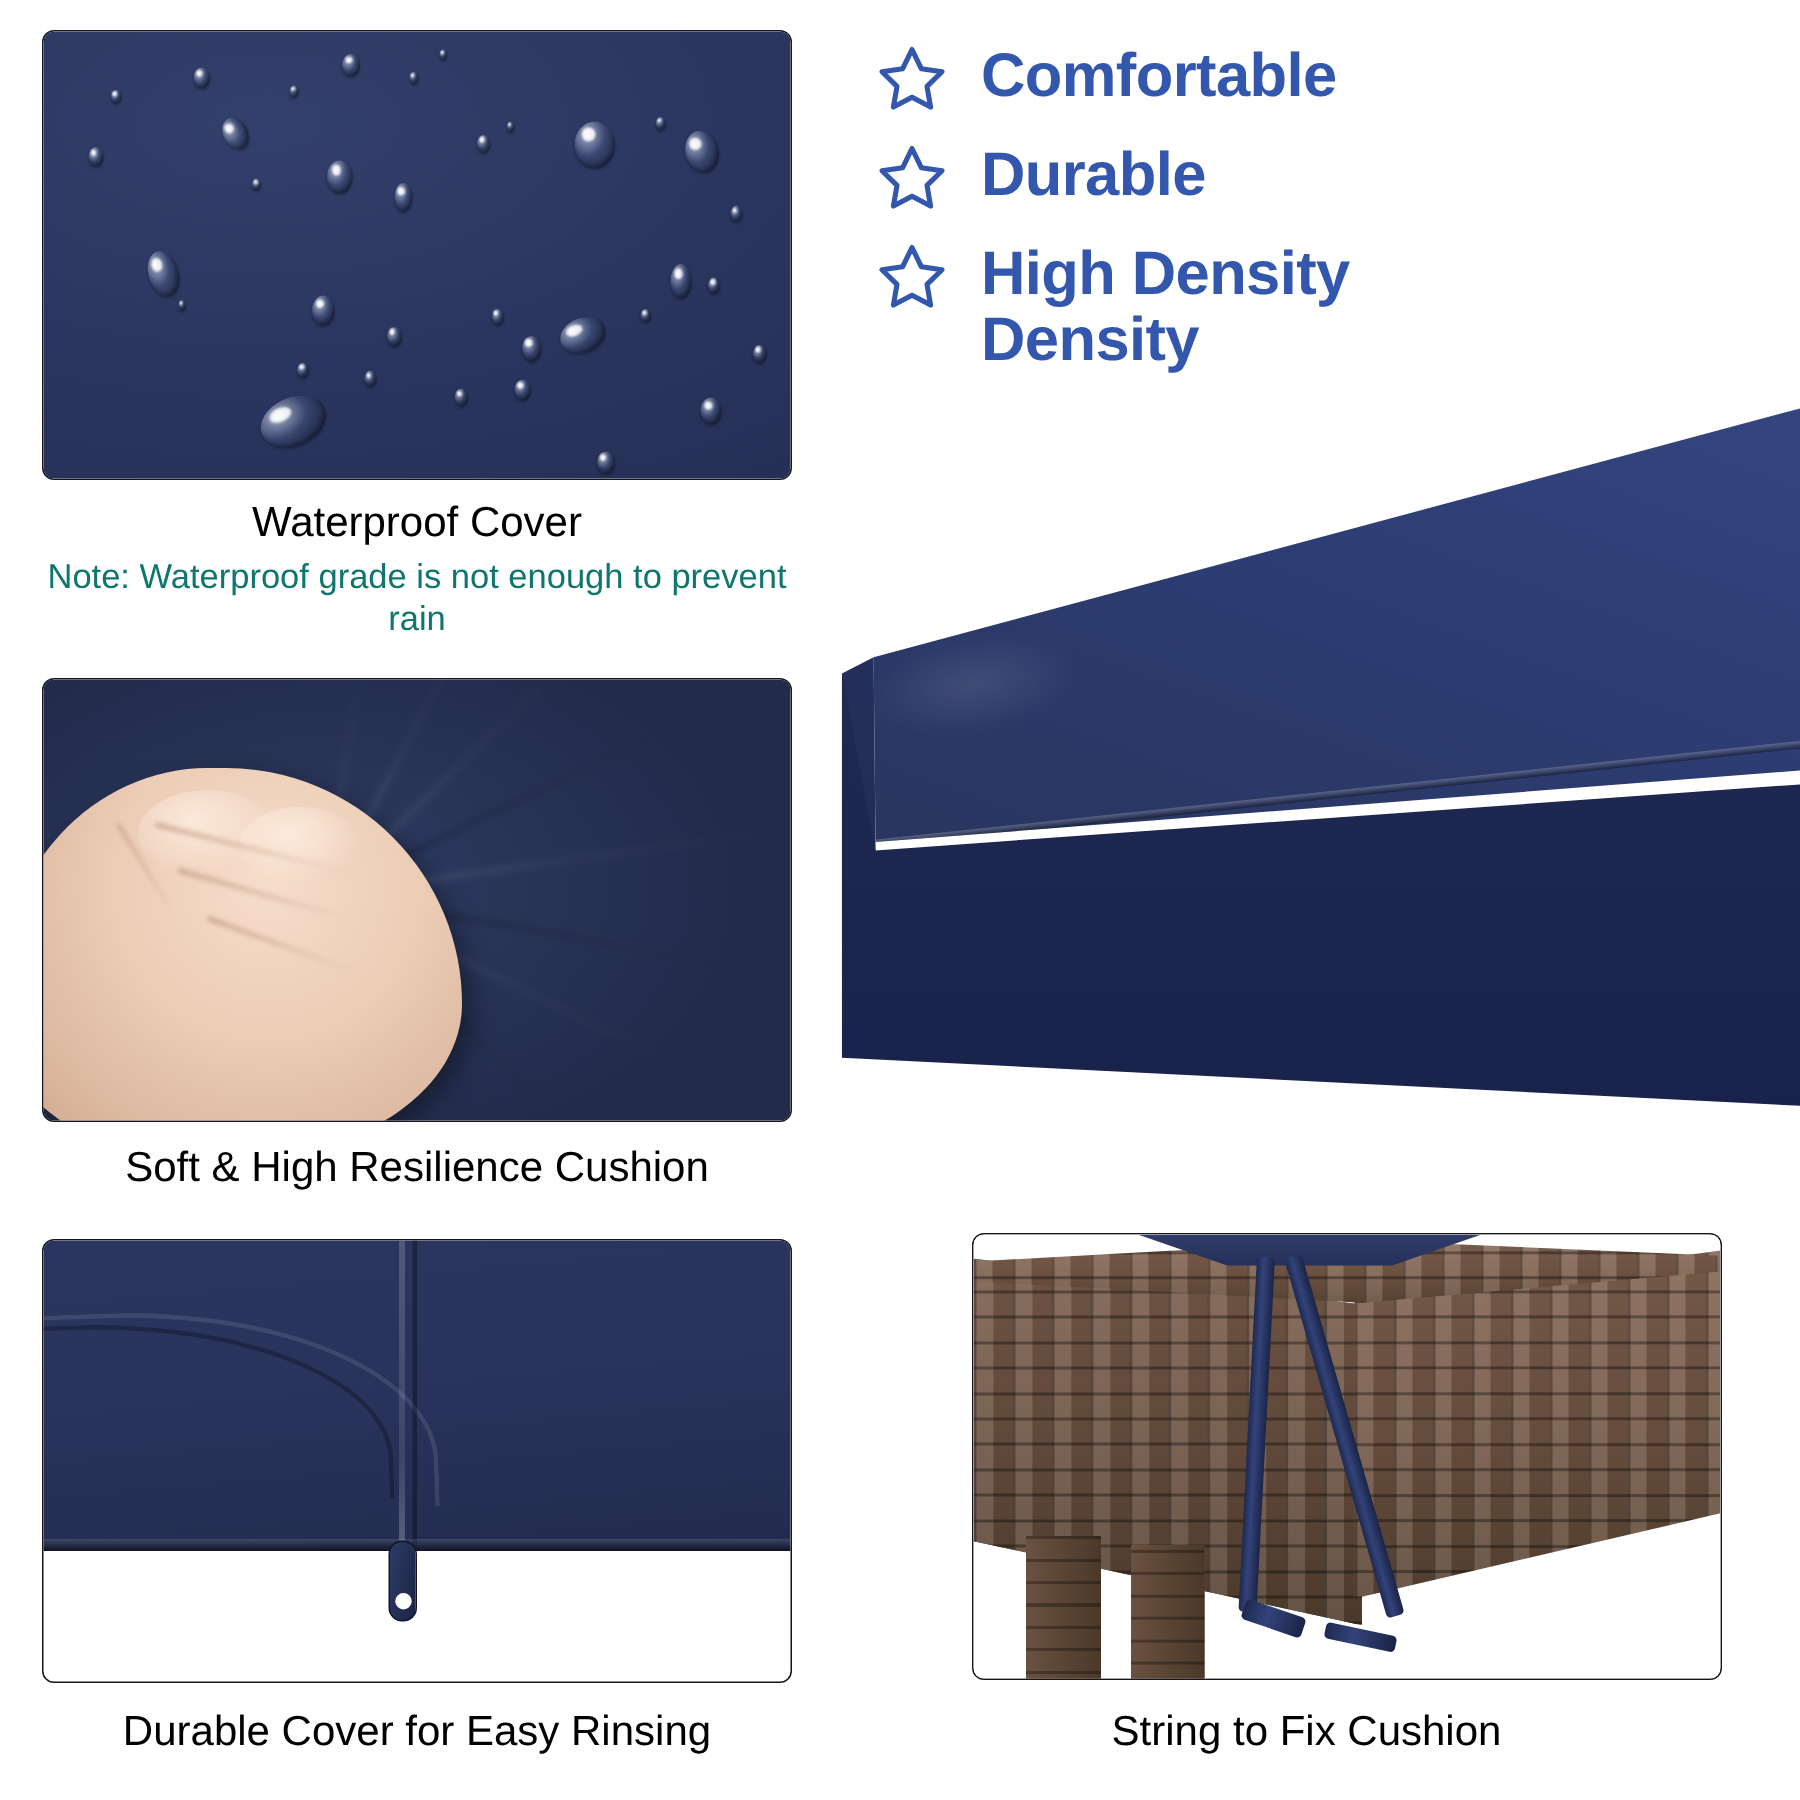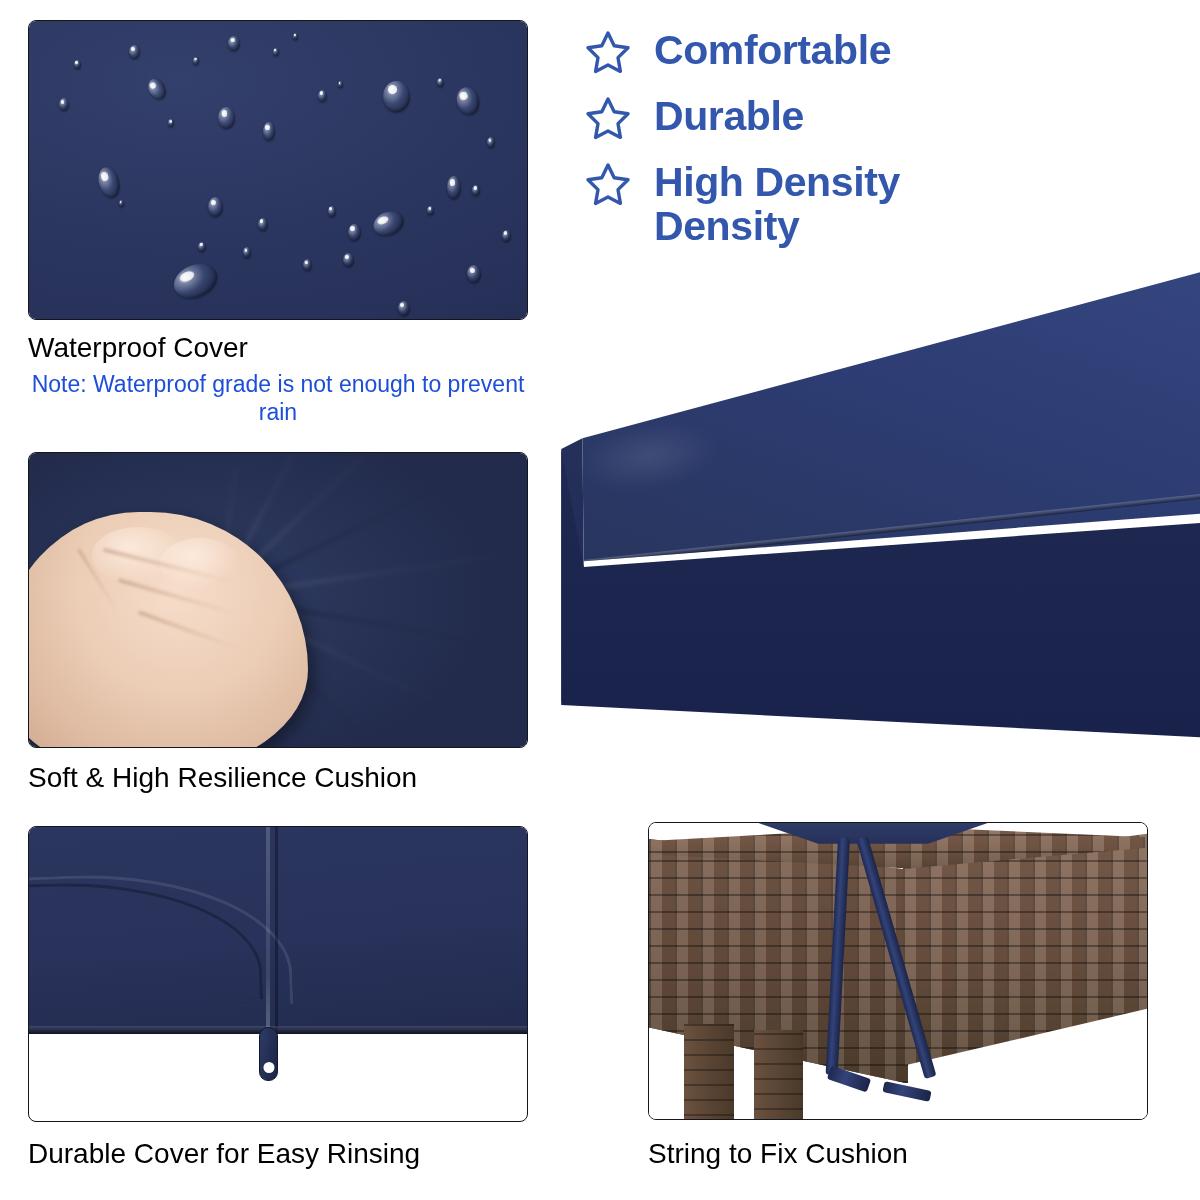--- a/index.html
+++ b/index.html
@@ -14,29 +14,30 @@
     position:absolute;
     border:1.5px solid #14161c;
     border-radius:8px;
     overflow:hidden;
     background:#fff;
     box-sizing:border-box;
   }
 
   .caption{
     position:absolute;
+    text-align:center;
     color:#000;
     font-size:28px;
     line-height:1.12;
     white-space:nowrap;
   }
   .note{
     position:absolute;
     text-align:center;
-    color:#1d4ed8;
+    color:#0f766e;
     font-size:23px;
     line-height:1.22;
     width:100%;
   }
 
   
   #p-water{left:28px;top:20px;width:500px;height:300px;}
   .water-bg{
     position:absolute;inset:0;
     background:
@@ -316,21 +317,21 @@
     <div class="rattan rat-top"></div>
     <div class="rat-leg" style="left:7%;top:68%;"></div>
     <div class="rat-leg" style="left:21%;top:70%;height:32%"></div>
     <div class="cush-edge"></div>
     <div class="tie" style="left:38.0%;top:5%;width:12px;height:80%;transform:rotate(3deg);transform-origin:50% 0;"></div>
     <div class="tie" style="left:41.5%;top:5%;width:12px;height:84%;transform:rotate(-16deg);transform-origin:50% 0;"></div>
     <div class="tie" style="left:36%;top:84%;width:42px;height:14px;transform:rotate(19deg);"></div>
     <div class="tie" style="left:47%;top:89%;width:48px;height:11px;transform:rotate(12deg);"></div>
   </div>
 </div>
-<div class="caption" style="left:648px;top:1138px;width:500px;">
+<div class="caption" style="left:621px;top:1138px;width:500px;">
   <span>String to Fix Cushion</span>
 </div>
 
 <div id="hero">
   <div class="cush-side"></div>
   <div class="cush-front"></div>
   <div class="cush-top"></div>
   <div class="cush-soft"></div>
   <div class="piping">
     <div class="pipe-line" style="left:4.0%;top:62.2%;width:680px;transform:rotate(-6.1deg);"></div>

